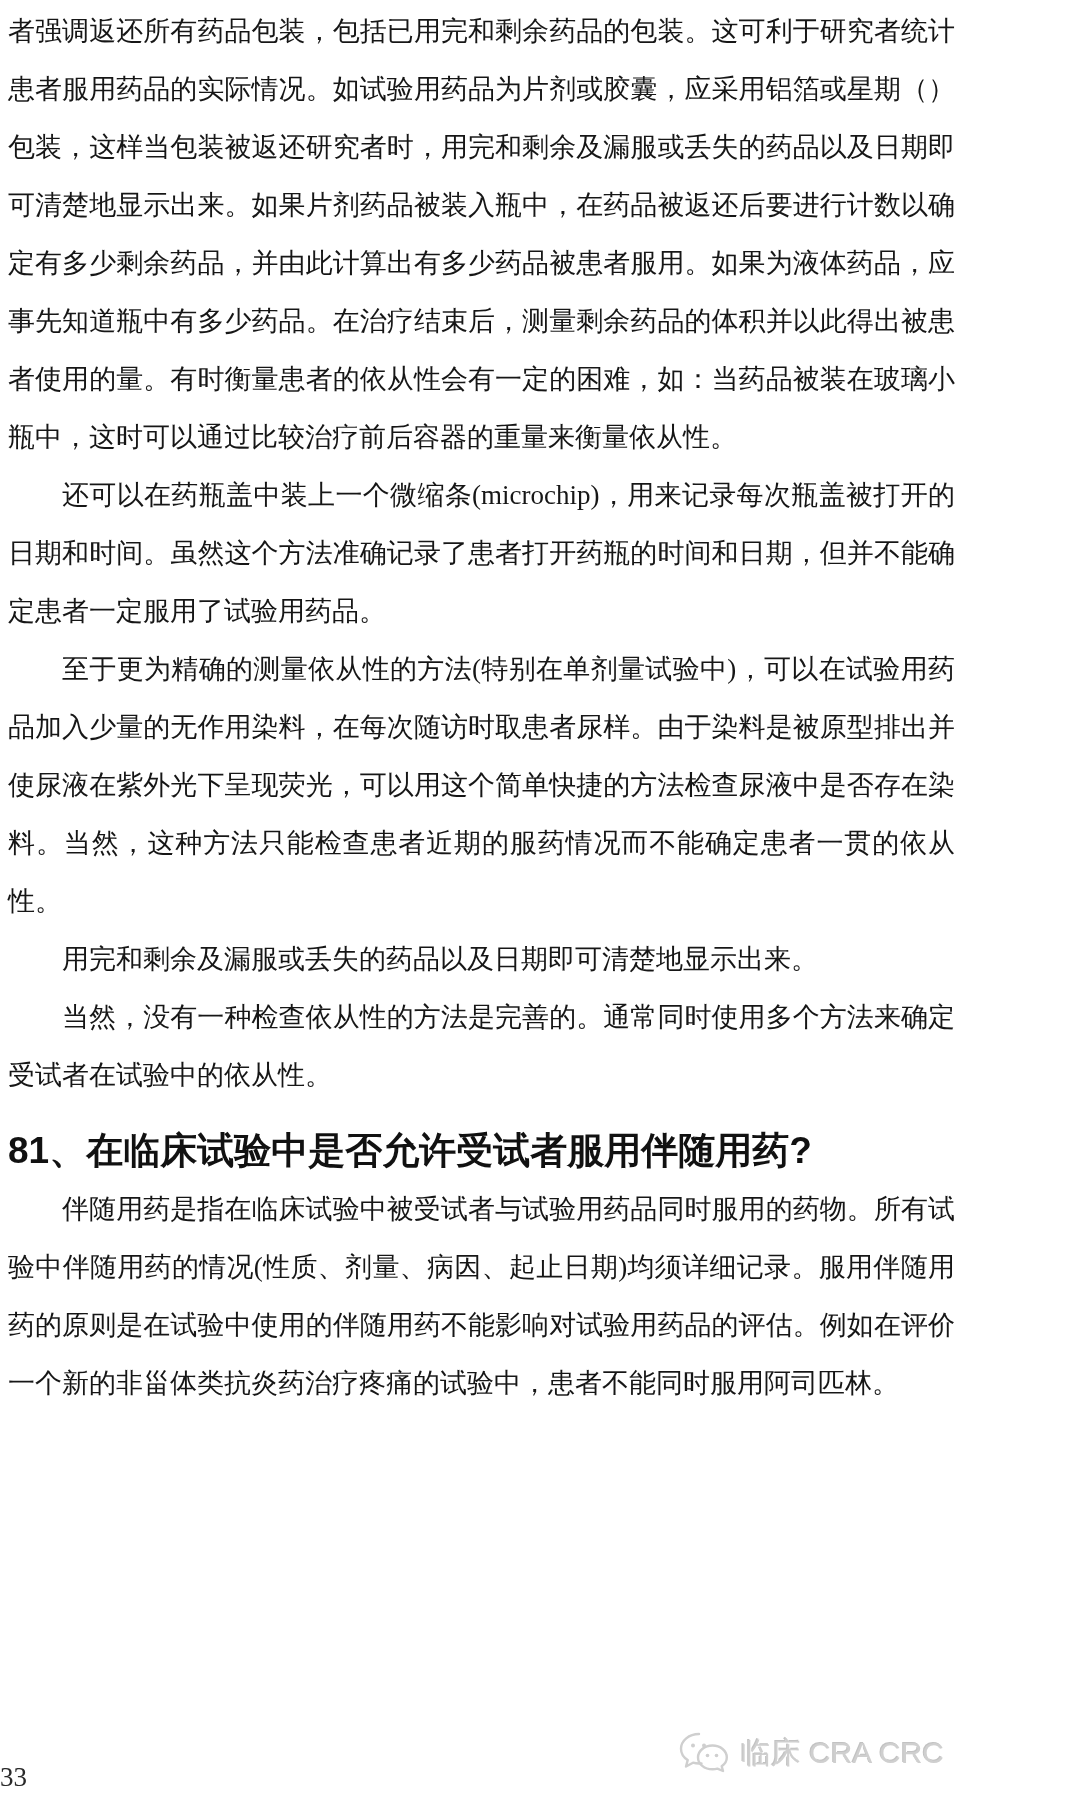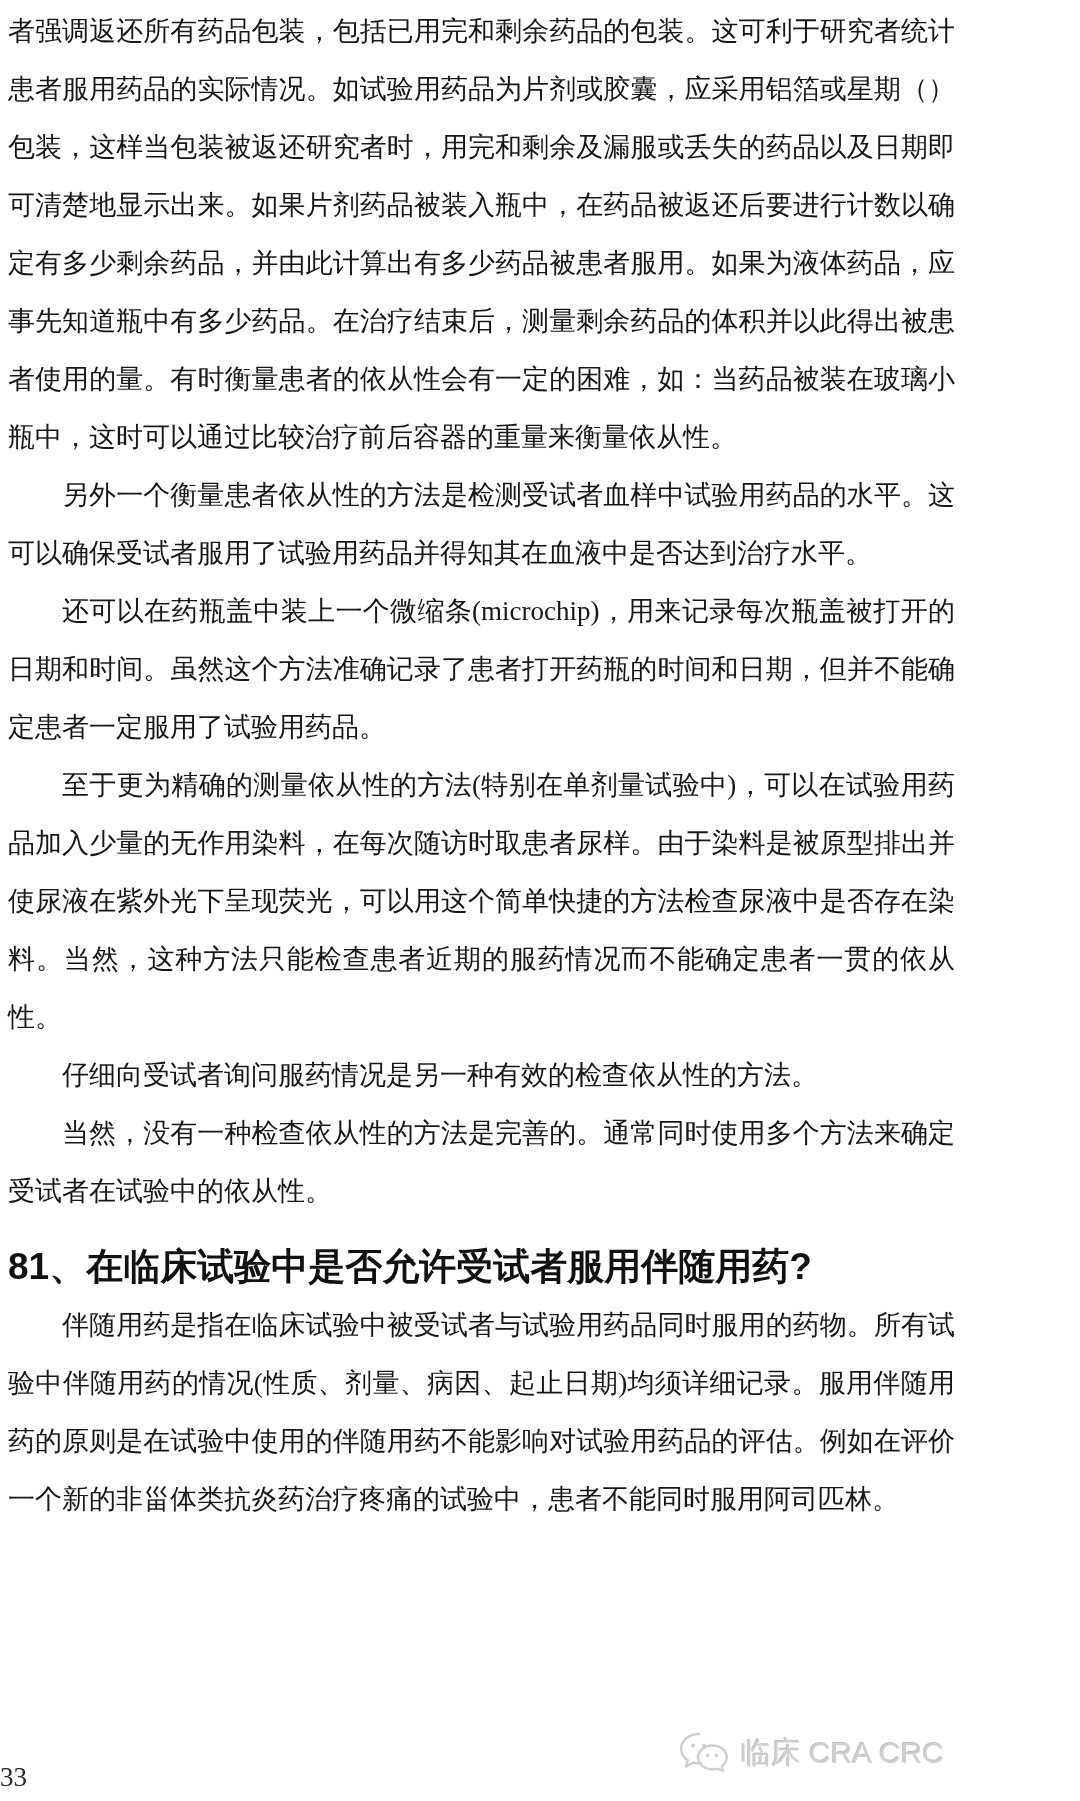--- a/index.html
+++ b/index.html
@@ -68,24 +68,23 @@
     display: block;
   }
 </style>
 </head>
 <body>
 
 <div class="page">
 
   <div class="content">
       <p class="para">者强调返还所有药品包装，包括已用完和剩余药品的包装。这可利于研究者统计患者服用药品的实际情况。如试验用药品为片剂或胶囊，应采用铝箔或星期（）包装，这样当包装被返还研究者时，用完和剩余及漏服或丢失的药品以及日期即可清楚地显示出来。如果片剂药品被装入瓶中，在药品被返还后要进行计数以确定有多少剩余药品，并由此计算出有多少药品被患者服用。如果为液体药品，应事先知道瓶中有多少药品。在治疗结束后，测量剩余药品的体积并以此得出被患者使用的量。有时衡量患者的依从性会有一定的困难，如：当药品被装在玻璃小瓶中，这时可以通过比较治疗前后容器的重量来衡量依从性。</p>
-      <p class="para indent">另外一个衡量患者依从性的方法是检测受试者血样中试验用药品的水平。这可以确保受试者服用了试验用药品并得知其在血液中是否达到治疗水平。</p>
       <p class="para indent">还可以在药瓶盖中装上一个微缩条(microchip)，用来记录每次瓶盖被打开的日期和时间。虽然这个方法准确记录了患者打开药瓶的时间和日期，但并不能确定患者一定服用了试验用药品。</p>
       <p class="para indent">至于更为精确的测量依从性的方法(特别在单剂量试验中)，可以在试验用药品加入少量的无作用染料，在每次随访时取患者尿样。由于染料是被原型排出并使尿液在紫外光下呈现荧光，可以用这个简单快捷的方法检查尿液中是否存在染料。当然，这种方法只能检查患者近期的服药情况而不能确定患者一贯的依从性。</p>
-      <p class="para indent">仔细向受试者询问服药情况是另一种有效的检查依从性的方法。</p>
+      <p class="para indent">用完和剩余及漏服或丢失的药品以及日期即可清楚地显示出来。</p>
       <p class="para indent">当然，没有一种检查依从性的方法是完善的。通常同时使用多个方法来确定受试者在试验中的依从性。</p>
       <h2 class="heading">81、在临床试验中是否允许受试者服用伴随用药?</h2>
       <p class="para indent">伴随用药是指在临床试验中被受试者与试验用药品同时服用的药物。所有试验中伴随用药的情况(性质、剂量、病因、起止日期)均须详细记录。服用伴随用药的原则是在试验中使用的伴随用药不能影响对试验用药品的评估。例如在评价一个新的非甾体类抗炎药治疗疼痛的试验中，患者不能同时服用阿司匹林。</p>
     </div>
 
   <div class="watermark">
     <span>
       <svg width="54" height="44" viewBox="0 0 54 44">
         <g fill="none" stroke="#cfcfcf" stroke-width="2.4" stroke-linecap="round" stroke-linejoin="round">
           <path d="M22 3 C12 3 4 9.6 4 17.8 c0 4.6 2.6 8.7 6.7 11.3 L9 35.5 l7-3.8 c1.9 .5 4 .8 6 .8 .8 0 1.7 0 2.5 -.1"></path>

